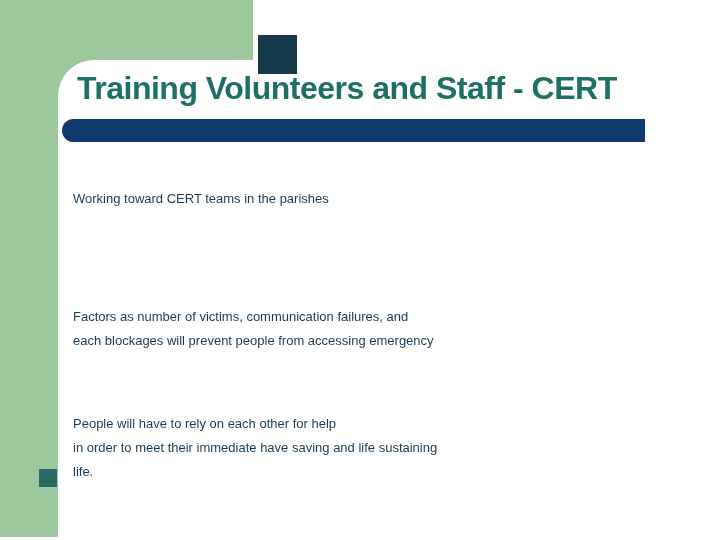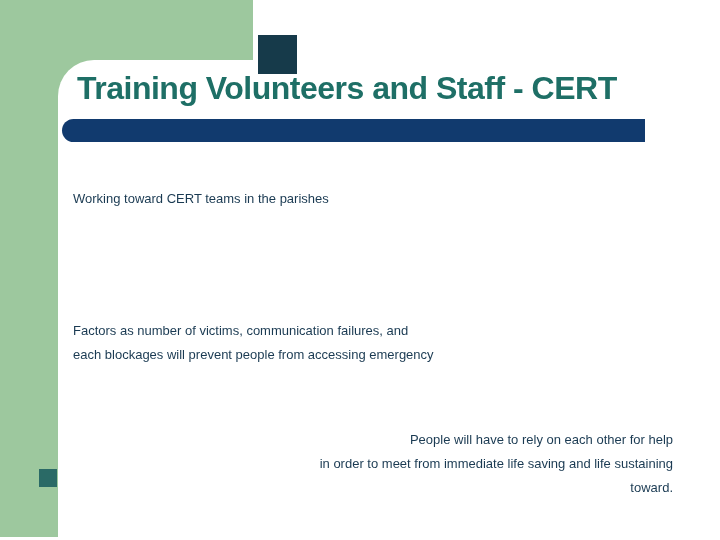--- a/index.html
+++ b/index.html
@@ -37,22 +37,22 @@
     position:absolute;left:62px;top:119px;width:583px;height:23px;
     background:var(--bar-color);border-radius:12px 0 0 12px;z-index:3;
   }
   .para{
     position:absolute;left:73px;width:600px;
     font-size:13px;line-height:24px;color:var(--body-color);z-index:3;
     white-space:nowrap;
   }
   #para-0{top:187px;}
   #para-1{top:223px;}
-  #para-2{top:319px;}
-  #para-3{top:428px;text-align:right;}
+  #para-2{top:305px;}
+  #para-3{top:412px;}
 </style>
 </head>
 <body>
 
 <div id="slide" style="--green: #9DC89E; --title-color: #1E6F66; --bar-color: #113A6E; --body-color: #1A3A52; --accent-dark: #163A4A; --accent-teal: #2A6A66;">
   <div class="green-col"></div>
   <div class="green-top"></div>
   <div class="panel"></div>
 
   <div class="accent-top"></div>
@@ -63,16 +63,16 @@
 
   <div class="para" id="para-0">
       <div>Working toward CERT teams in the parishes</div>
     </div>
   <div class="para" id="para-2">
       <div>Factors as number of victims, communication failures, and</div>
       <div>each blockages will prevent people from accessing emergency</div>
     </div>
   <div class="para" id="para-3">
       <div>People will have to rely on each other for help</div>
-      <div>in order to meet from immediate life saving and life sustaining</div>
-      <div>toward.</div>
+      <div>in order to meet their immediate have saving and life sustaining</div>
+      <div>life.</div>
     </div>
 </div>
 
 </body></html>

